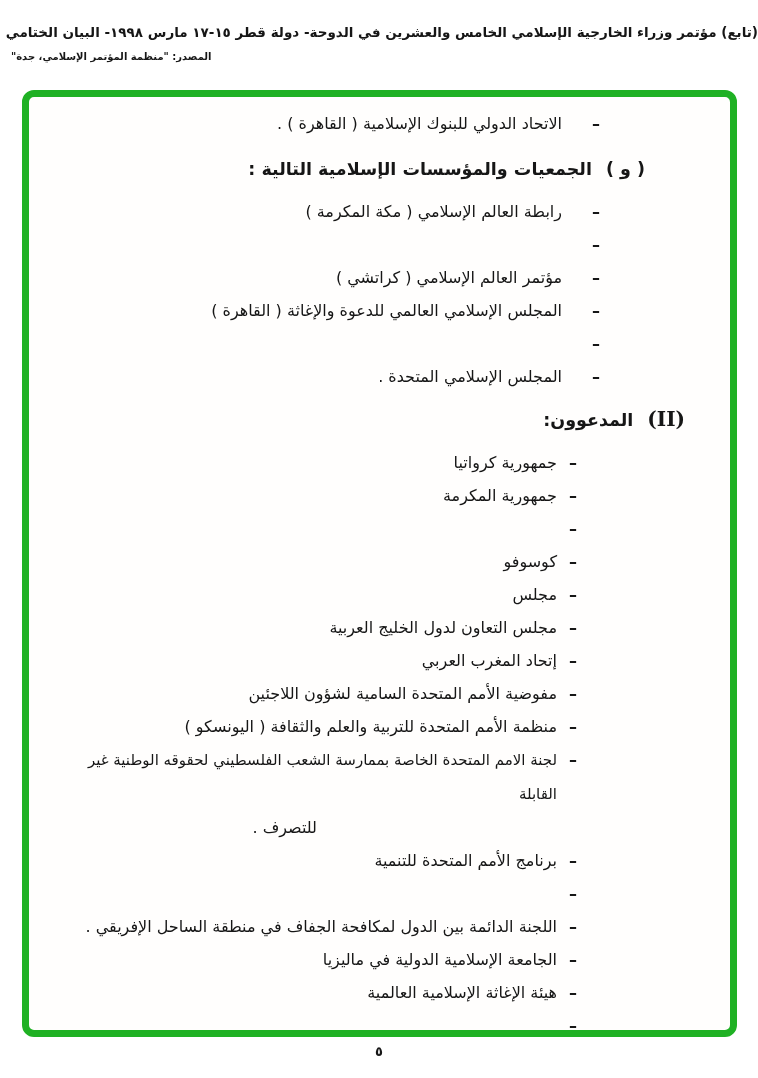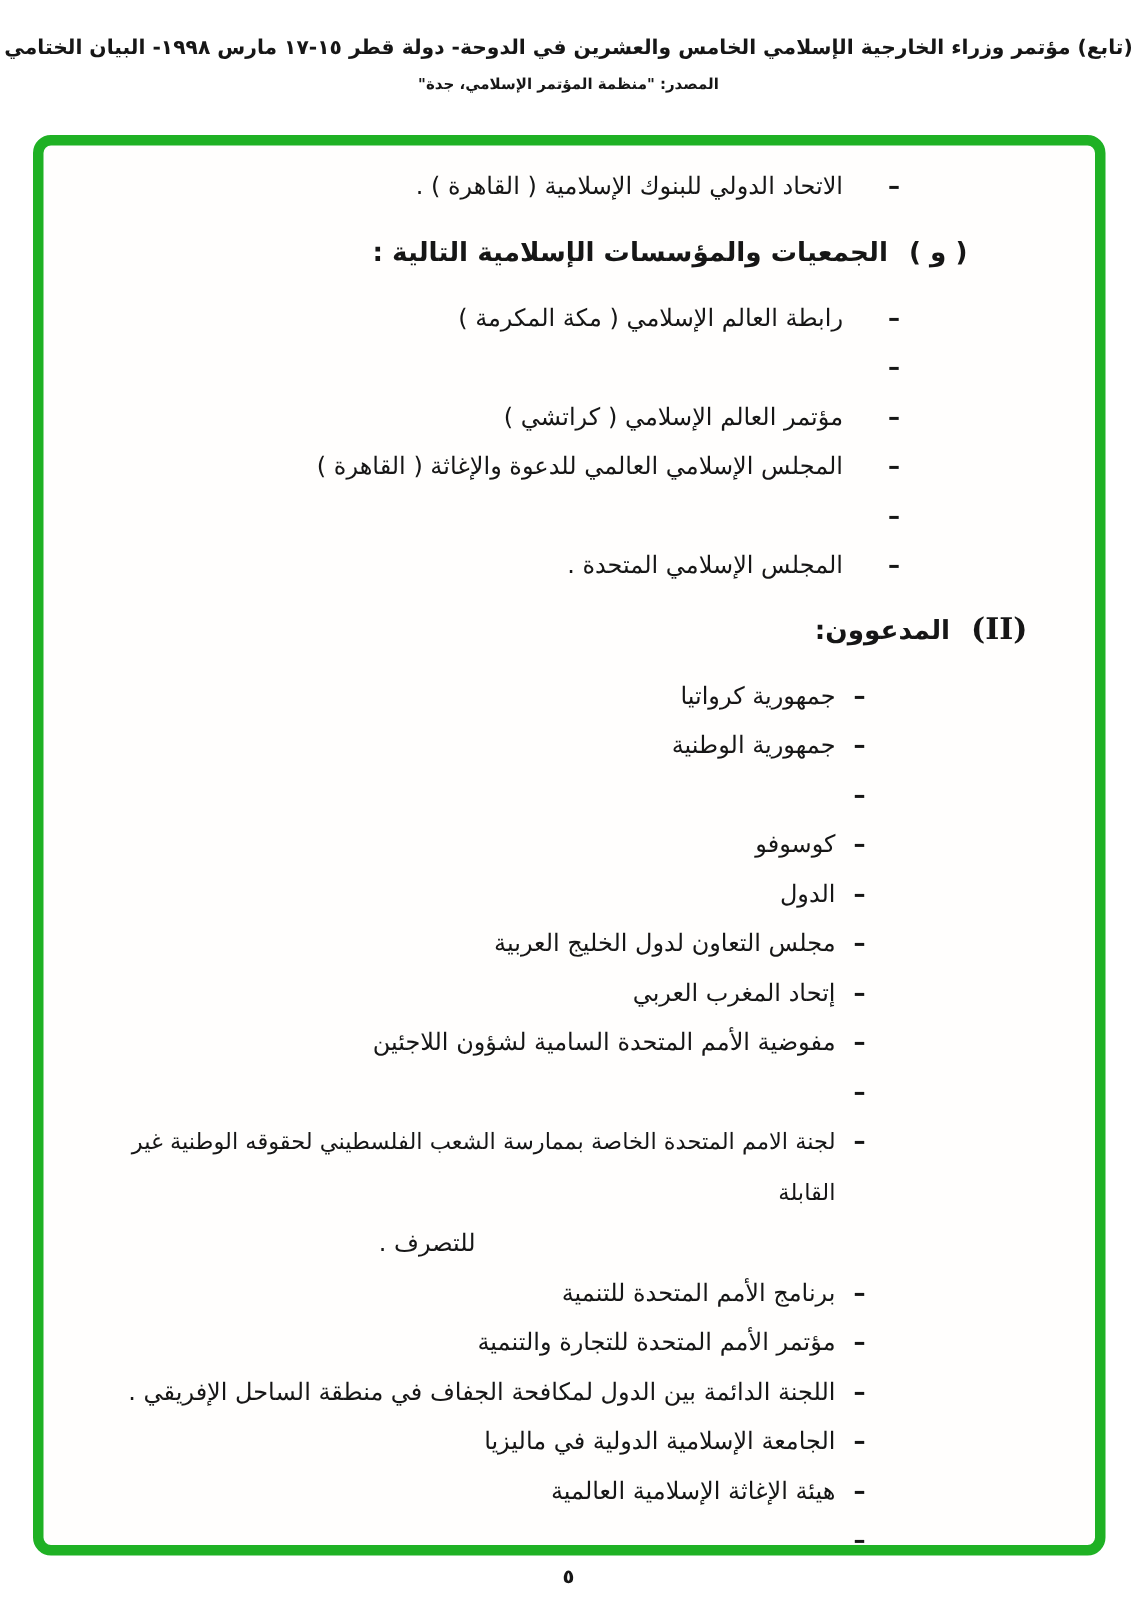--- a/index.html
+++ b/index.html
@@ -5,21 +5,21 @@
   html,body { margin:0; padding:0; background:#ffffff; }
   .page {
     position:relative;
     width:758px; height:1078px;
     background:#ffffff;
     font-family:"DejaVu Sans", sans-serif;
     color:#161616;
     direction:rtl;
     overflow:hidden;
   }
-  .header { text-align:center; padding-top:24px; }
+  .header { text-align:left; padding-top:24px;margin-left:11px; }
   .header-title {
     font-size:13.5px; font-weight:bold;
     white-space:nowrap; letter-spacing:-0.2px;
   }
   .header-source { font-size:10px; font-weight:bold; margin-top:11px; }
 
   .doc-frame {
     position:absolute; left:22px; top:90px;
     width:715px; height:947px;
     box-sizing:border-box;
@@ -110,59 +110,59 @@
       <span class="sec-title">المدعوون:</span>
     </div>
 
     <div class="sec sec2">
       <div class="item">
         <span class="dash">–</span>
         <span class="item-text">جمهورية كرواتيا</span>
       </div>
       <div class="item">
         <span class="dash">–</span>
-        <span class="item-text">جمهورية الوطنية</span>
+        <span class="item-text">جمهورية المكرمة</span>
       </div>
       <div class="item">
         <span class="dash">–</span>
       </div>
       <div class="item">
         <span class="dash">–</span>
         <span class="item-text">كوسوفو</span>
       </div>
       <div class="item">
         <span class="dash">–</span>
-        <span class="item-text">الدول</span>
+        <span class="item-text">مجلس</span>
       </div>
       <div class="item">
         <span class="dash">–</span>
         <span class="item-text">مجلس التعاون لدول الخليج العربية</span>
       </div>
       <div class="item">
         <span class="dash">–</span>
         <span class="item-text">إتحاد المغرب العربي</span>
       </div>
       <div class="item">
         <span class="dash">–</span>
         <span class="item-text">مفوضية الأمم المتحدة السامية لشؤون اللاجئين</span>
       </div>
       <div class="item">
         <span class="dash">–</span>
+        <span class="item-text">منظمة الأمم المتحدة للتربية والعلم والثقافة ( اليونسكو )</span>
       </div>
       <div class="item">
         <span class="dash">–</span>
         <span class="item-text"><span class="tight">لجنة الامم المتحدة الخاصة بممارسة الشعب الفلسطيني لحقوقه الوطنية غير القابلة</span><span class="cont">للتصرف .</span></span>
       </div>
       <div class="item">
         <span class="dash">–</span>
         <span class="item-text">برنامج الأمم المتحدة للتنمية</span>
       </div>
       <div class="item">
         <span class="dash">–</span>
-        <span class="item-text">مؤتمر الأمم المتحدة للتجارة والتنمية</span>
       </div>
       <div class="item">
         <span class="dash">–</span>
         <span class="item-text">اللجنة الدائمة بين الدول لمكافحة الجفاف في منطقة الساحل الإفريقي .</span>
       </div>
       <div class="item">
         <span class="dash">–</span>
         <span class="item-text">الجامعة الإسلامية الدولية في ماليزيا</span>
       </div>
       <div class="item">

